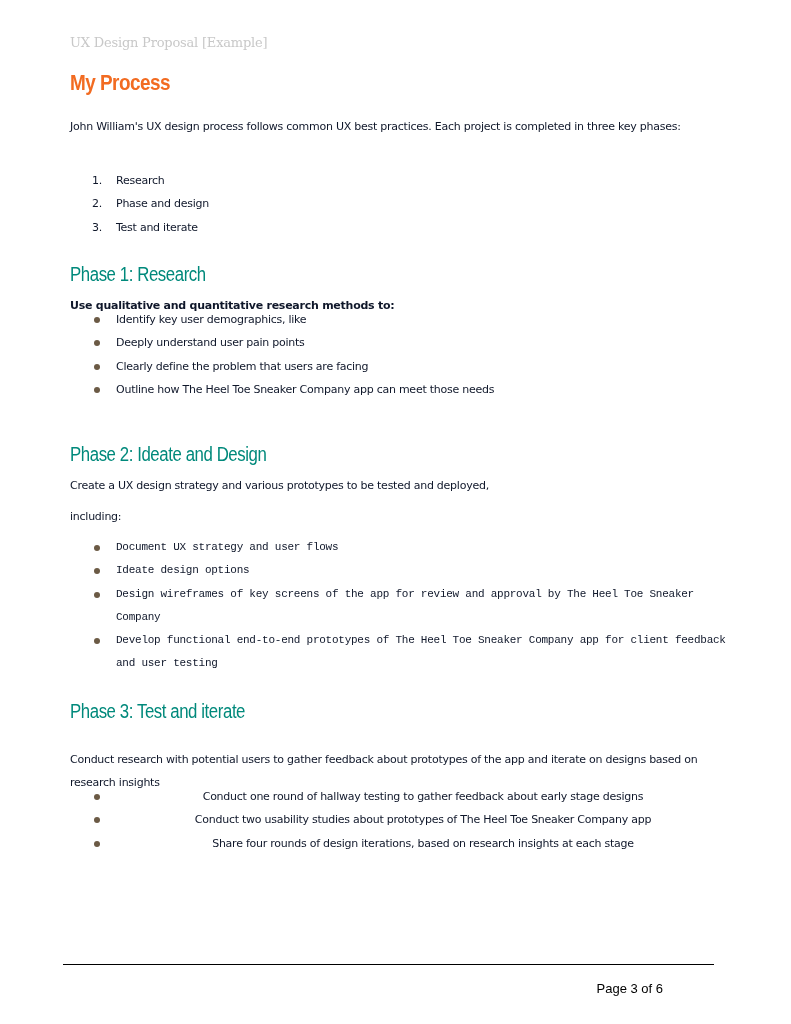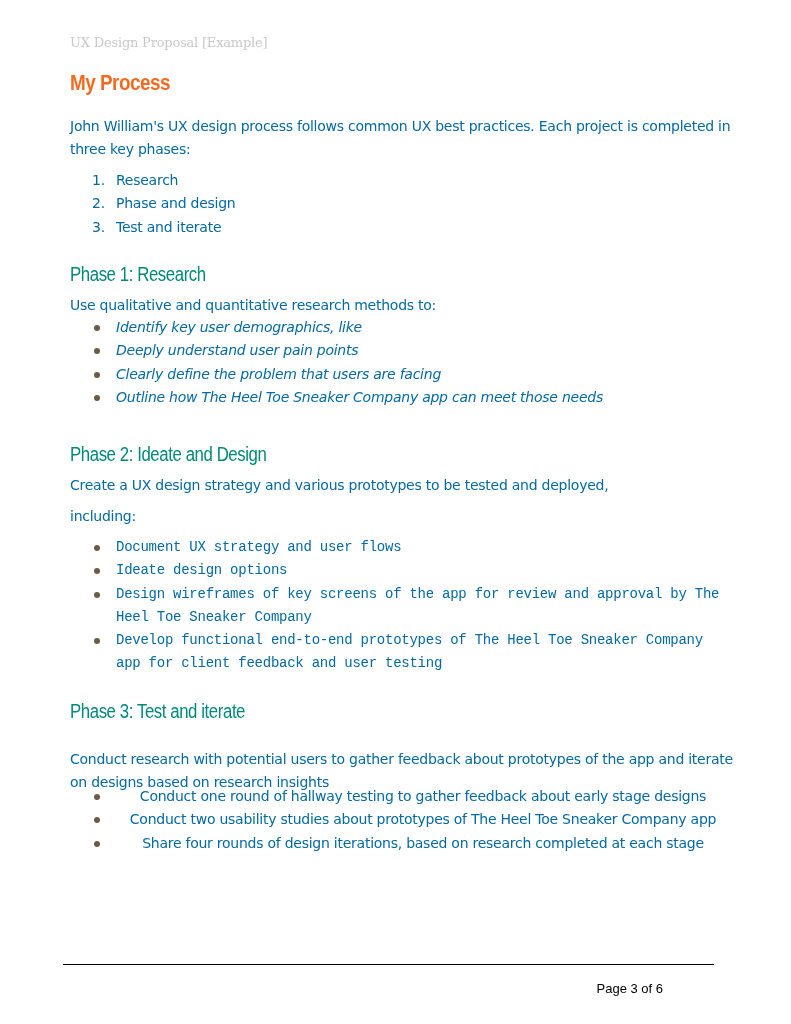--- a/index.html
+++ b/index.html
@@ -11,21 +11,21 @@
       font-size: 13px; color: #c8c8c8; letter-spacing: -0.2px;
     }
     .doc-title {
       position: absolute; left: 70px; top: 70px; margin: 0;
       font-family: "Liberation Sans", sans-serif;
       font-size: 22px; font-weight: bold; color: #f26b21;
       letter-spacing: -0.6px; transform: scaleX(0.86); transform-origin: left top;
     }
     .body-text {
       font-family: "DejaVu Sans", sans-serif;
-      font-size: 14px; color: #0369a1; letter-spacing: -0.25px;
+      font-size: 11px; color: #0f172a; letter-spacing: -0.25px;
     }
     .para { position: absolute; left: 70px; margin: 0; line-height: 23px; width: 670px; }
     .h2 {
       position: absolute; left: 70px; margin: 0;
       font-family: "Liberation Sans", sans-serif;
       font-size: 20px; font-weight: normal; color: #00897b;
       letter-spacing: -0.5px; transform: scaleX(0.84); transform-origin: left top;
     }
     .list { position: absolute; left: 70px; margin: 0; padding: 0; list-style: none; width: 660px; }
     .list li { position: relative; padding-left: 46px; line-height: 23.3px; }
@@ -50,22 +50,22 @@
 
   <p class="para body-text" style="top:115px;">John William's UX design process follows common UX best practices. Each project is completed in three key phases:</p>
 
   <ol class="list body-text" style="top:169px;">
     <li><span class="marker">1.</span><span>Research</span></li>
     <li><span class="marker">2.</span><span>Phase and design</span></li>
     <li><span class="marker">3.</span><span>Test and iterate</span></li>
   </ol>
 
   <h2 class="h2" style="top:263px;">Phase 1: Research</h2>
-  <p class="para body-text" style="top:294px;">Use qualitative and quantitative research methods to:</p>
-  <ul class="list bullets body-text" style="top:316px;font-style:italic;">
+  <p class="para body-text" style="top:294px;font-weight:bold;">Use qualitative and quantitative research methods to:</p>
+  <ul class="list bullets body-text" style="top:308px;">
     <li><span class="marker"></span><span>Identify key user demographics, like</span></li>
     <li><span class="marker"></span><span>Deeply understand user  pain points</span></li>
     <li><span class="marker"></span><span>Clearly define the problem that users are facing</span></li>
     <li><span class="marker"></span><span>Outline how The Heel Toe Sneaker Company app can meet those needs</span></li>
   </ul>
 
   <h2 class="h2" style="top:443px;">Phase 2: Ideate and Design</h2>
   <p class="para body-text" style="top:474px;">Create a UX design strategy and various prototypes to be tested and deployed,</p>
   <p class="para body-text" style="top:505px;">including:</p>
   <ul class="list bullets body-text" style="top:536px; width:660px;font-family:Liberation Mono, monospace;">
@@ -73,19 +73,19 @@
     <li><span class="marker"></span><span>Ideate design options</span></li>
     <li><span class="marker"></span><span>Design wireframes of key screens of the app for review and approval by The Heel Toe Sneaker Company</span></li>
     <li><span class="marker"></span><span>Develop functional end-to-end prototypes of The Heel Toe Sneaker Company app for client feedback and user testing</span></li>
   </ul>
 
   <h2 class="h2" style="top:700px;">Phase 3: Test and iterate</h2>
   <p class="para body-text" style="top:748px;">Conduct research with potential users to gather feedback about prototypes of the app and iterate on designs based on research insights</p>
   <ul class="list bullets body-text" style="top:785px;text-align:center;">
     <li><span class="marker"></span><span>Conduct one round of hallway testing to gather feedback about early stage designs</span></li>
     <li><span class="marker"></span><span>Conduct two usability studies about prototypes of The Heel Toe Sneaker Company app</span></li>
-    <li><span class="marker"></span><span>Share four rounds of design iterations, based on research completed at each stage</span></li>
+    <li><span class="marker"></span><span>Share four rounds of design iterations, based on research insights at each stage</span></li>
   </ul>
 
   <div class="footer-rule"></div>
   <div class="page-number">Page 3 of 6</div>
 
 </div>
 
 </body></html>

